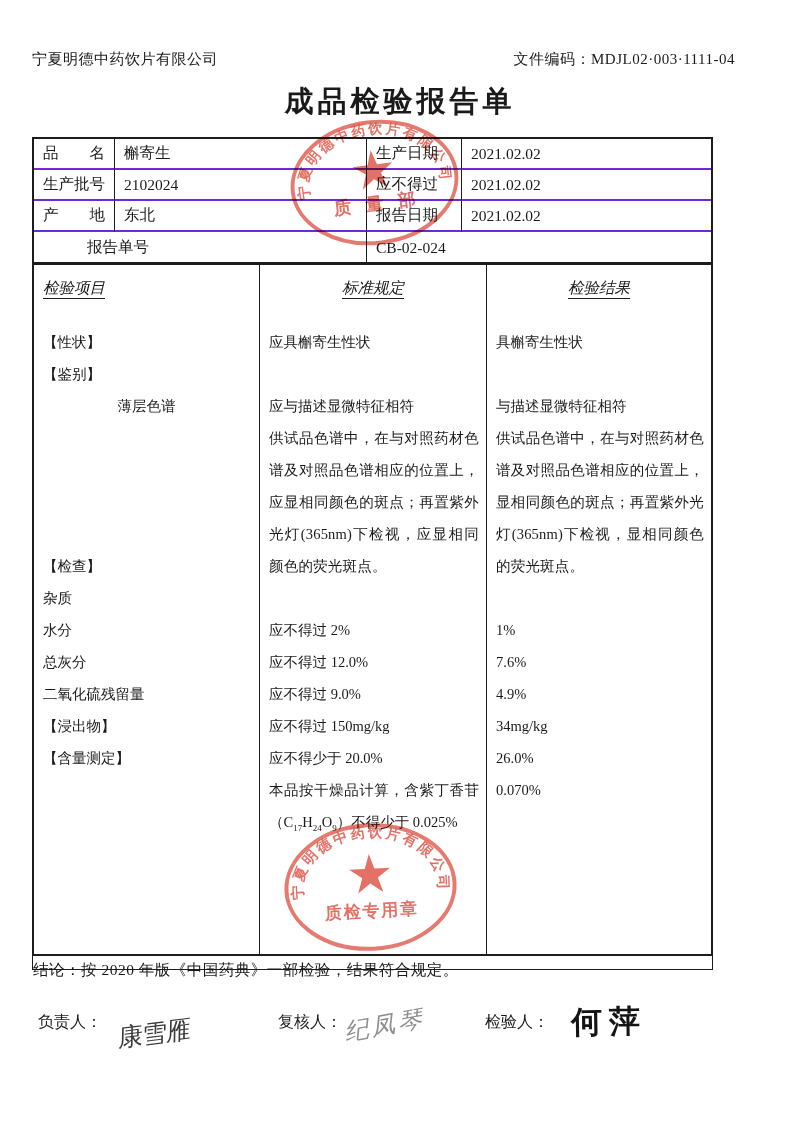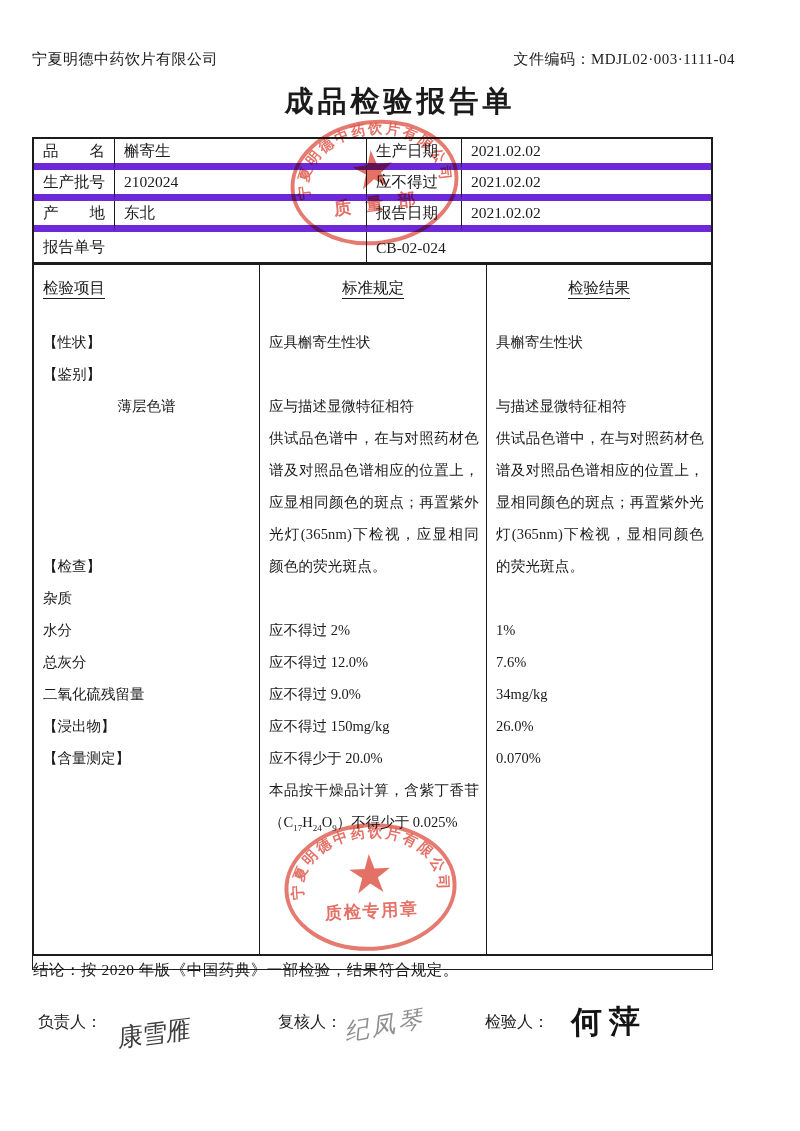--- a/index.html
+++ b/index.html
@@ -24,38 +24,38 @@
 
   
   .info-table {
     position:absolute; left:32px; top:137px; width:681px;
     display:grid; grid-template-columns:81px 252px 95px 1fr;
     grid-auto-rows:31px;
     border:2px solid #1c1c1c; background:transparent;
     font-size:15.5px;
   }
   .it-cell { display:flex; align-items:center; padding-left:9px;
-    border-right:1px solid #1c1c1c; border-bottom:7px solid #6d28d9; }
+    border-right:1px solid #1c1c1c; border-bottom:2px solid #6d28d9; }
   .it-cell.nbr { border-right:none; }
   .it-cell.nbb { border-bottom:none; }
-  .it-cell.span2 { grid-column:1 / 3; }
+  .it-cell.span2 { grid-column:1 / 3;margin-left:44px; }
   .it-cell.span2v { grid-column:3 / 5; }
 
   
   .result-table {
     position:absolute; left:32px; top:262px; width:681px; height:694px;
     display:flex; border:2px solid #1c1c1c;
     font-size:14.5px; line-height:32px;
   }
   .rt-col { height:100%; overflow:hidden; }
   .rt-col-1 { width:226px; border-right:1px solid #1c1c1c; }
   .rt-col-2 { width:227px; border-right:1px solid #1c1c1c; }
   .rt-col-3 { width:224px; }
   .rt-h { height:62px; padding-top:8px; font-size:15.5px;
-    text-decoration:underline; text-underline-offset:5px; }
+    text-decoration:underline; text-underline-offset:5px;font-style:italic; }
   .rt-h.left { padding-left:9px; }
   .rt-h.center { text-align:center; }
   .rt-line { height:32px; padding:0 9px; white-space:nowrap; }
   .rt-para { height:160px; padding:0 7px 0 9px; text-align:justify; letter-spacing:0.2px; }
   .rt-assay { height:64px; padding:0 7px 0 9px; text-align:justify; }
   .rt-assay sub, .rt-para sub { font-size:9px; }
 
   
   .conclusion {
     position:absolute; left:32px; top:956px; width:681px; height:14px;
@@ -147,20 +147,21 @@
 
     <div class="rt-col rt-col-3">
       <div class="rt-h center">检验结果</div>
       <div class="rt-line">具槲寄生性状</div>
       <div class="rt-line"></div>
       <div class="rt-line">与描述显微特征相符</div>
       <div class="rt-para">供试品色谱中，在与对照药材色谱及对照品色谱相应的位置上，显相同颜色的斑点；再置紫外光灯(365nm)下检视，显相同颜色的荧光斑点。</div>
       <div class="rt-line"></div>
       <div class="rt-line">1%</div>
       <div class="rt-line">7.6%</div>
+      <div class="rt-line">4.9%</div>
       <div class="rt-line">34mg/kg</div>
       <div class="rt-line">26.0%</div>
       <div class="rt-line">0.070%</div>
     </div>
   </div>
 
   <div class="conclusion">结论：按 2020 年版《中国药典》一部检验，结果符合规定。</div>
 
   <div class="signatures">
     <div class="sig-group sig-g1">

